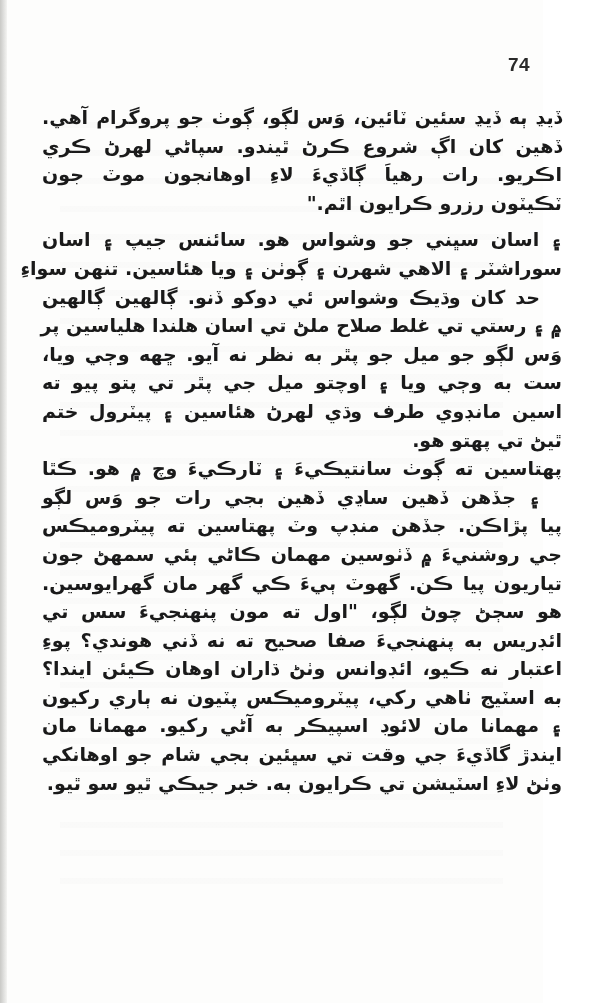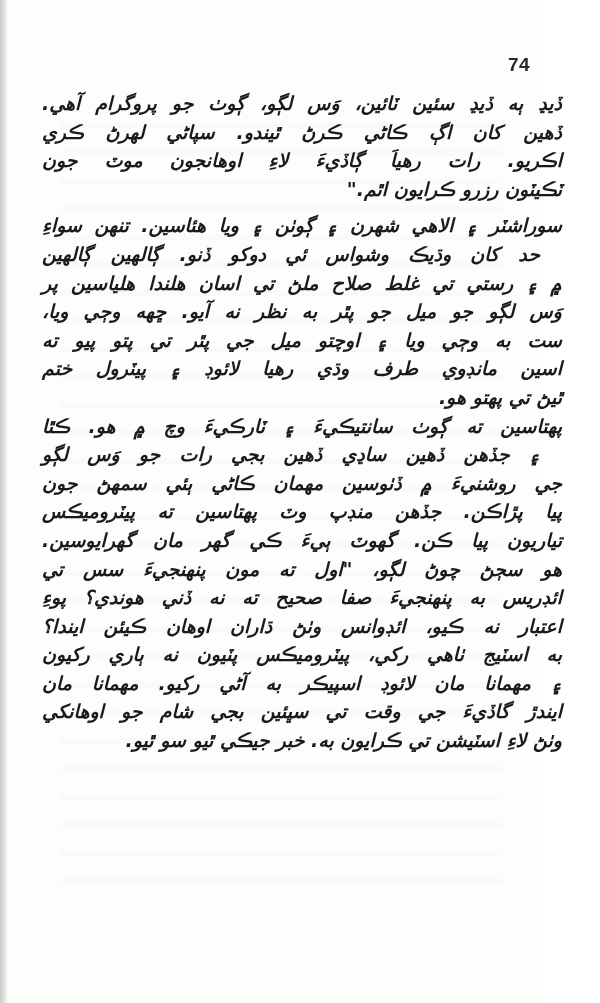--- a/index.html
+++ b/index.html
@@ -42,25 +42,24 @@
     top: 54px;
     font-family: "Liberation Sans", sans-serif;
     font-weight: bold;
     font-size: 19px;
     color: #2a2a2a;
     letter-spacing: 0.5px;
   }
   .text-block {
     position: absolute;
     left: 42px;
-    top: 89px;
+    top: 103px;
     width: 520px;
     direction: rtl;
     unicode-bidi: embed;
-    font-style: italic;
   }
   .line {
     display: block;
     height: 28.6px;
     line-height: 28.6px;
     font-size: 19px;
     font-weight: bold;
     white-space: nowrap;
     text-align: justify;
     text-align-last: justify;
@@ -83,44 +82,45 @@
 <div class="page">
   <div class="binding-shadow"></div>
   <div class="bleed"></div>
 
   <div class="page-number">74</div>
 
   <div class="text-block">
 
     <div>
       <span class="line">ڏيڍ ٻه ڏيڍ سئين ٽائين، وَس لڳو، ڳوٺ جو پروگرام آهي.</span>
-      <span class="line">ڏهين کان اڳ ڪاڻي ڪرڻ ٿيندو. سپاڻي لهرڻ ڪري</span>
+      <span class="line">ڏهين کان اڳ شروع ڪرڻ ٿيندو. سپاڻي لهرڻ ڪري</span>
       <span class="line">اڪريو. رات رهياَ ڳاڏيءَ لاءِ اوهانجون موٽ جون</span>
       <span class="line short">ٽڪيٽون رزرو ڪرايون اٿم."</span>
     </div>
     <span class="para-gap"></span>
 
     <div>
+      <span class="line">۽ اسان سڀني جو وشواس هو. سائنس جيپ ۽ اسان</span>
       <span class="line">سوراشٽر ۽ الاهي شهرن ۽ ڳوٺن ۽ ويا هئاسين. تنهن سواءِ</span>
     </div>
 
     <div>
       <span class="line indent">حد کان وڌيڪ وشواس ئي دوکو ڏنو. ڳالهين ڳالهين</span>
       <span class="line">۾ ۽ رستي تي غلط صلاح ملڻ تي اسان هلندا هلياسين پر</span>
       <span class="line">وَس لڳو جو ميل جو پٿر به نظر نه آيو. ڇهه وڄي ويا،</span>
       <span class="line">ست به وڄي ويا ۽ اوچتو ميل جي پٿر تي پتو پيو ته</span>
-      <span class="line">اسين مانڊوي طرف وڌي رهيا لائوڊ ۽ پيٽرول ختم</span>
+      <span class="line">اسين مانڊوي طرف وڌي لهرڻ هئاسين ۽ پيٽرول ختم</span>
       <span class="line short">ٿيڻ تي پهتو هو.</span>
     </div>
 
     <div>
       <span class="line">پهتاسين ته ڳوٺ سانتيڪيءَ ۽ ٽارڪيءَ وچ ۾ هو. ڪٿا</span>
       <span class="line indent">۽ جڏهن ڏهين ساڍي ڏهين بجي رات جو وَس لڳو</span>
+      <span class="line">پيا پڙاڪن. جڏهن منڊپ وٽ پهتاسين ته پيٽروميڪس</span>
       <span class="line">جي روشنيءَ ۾ ڏٺوسين مهمان ڪاڻي ٻئي سمهڻ جون</span>
-      <span class="line">پيا پڙاڪن. جڏهن منڊپ وٽ پهتاسين ته پيٽروميڪس</span>
       <span class="line">تياريون پيا ڪن. گهوٽ ٻيءَ ڪي گهر مان گهرايوسين.</span>
       <span class="line">هو سڄڻ چوڻ لڳو، "اول ته مون پنهنجيءَ سس تي</span>
       <span class="line">ائڊريس به پنهنجيءَ صفا صحيح ته نه ڏني هوندي؟ پوءِ</span>
       <span class="line">اعتبار نه ڪيو، ائڊوانس وٺڻ ڌاران اوهان ڪيئن ايندا؟</span>
       <span class="line">به اسٽيج ٺاهي رکي، پيٽروميڪس پٽيون نه ٻاري رکيون</span>
       <span class="line">۽ مهمانا مان لائوڊ اسپيڪر به آڻي رکيو. مهمانا مان</span>
       <span class="line">ايندڙ گاڏيءَ جي وقت تي سڀئين بجي شام جو اوهانکي</span>
       <span class="line short">وٺڻ لاءِ اسٽيشن تي ڪرايون به. خبر جيڪي ٿيو سو ٿيو.</span>
     </div>
   </div>

